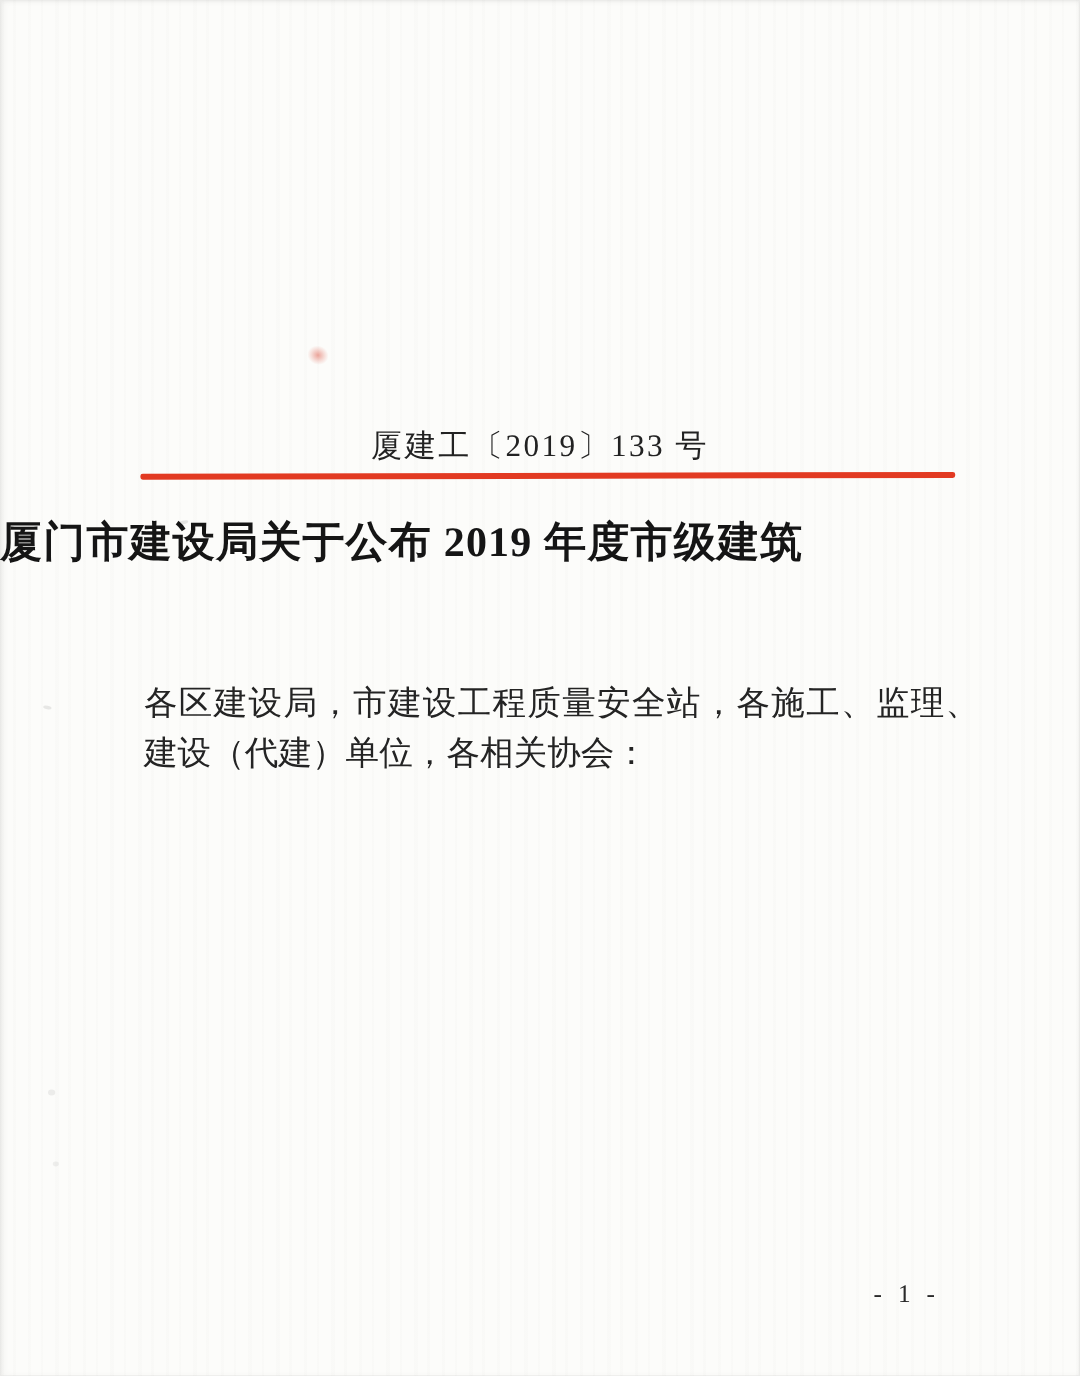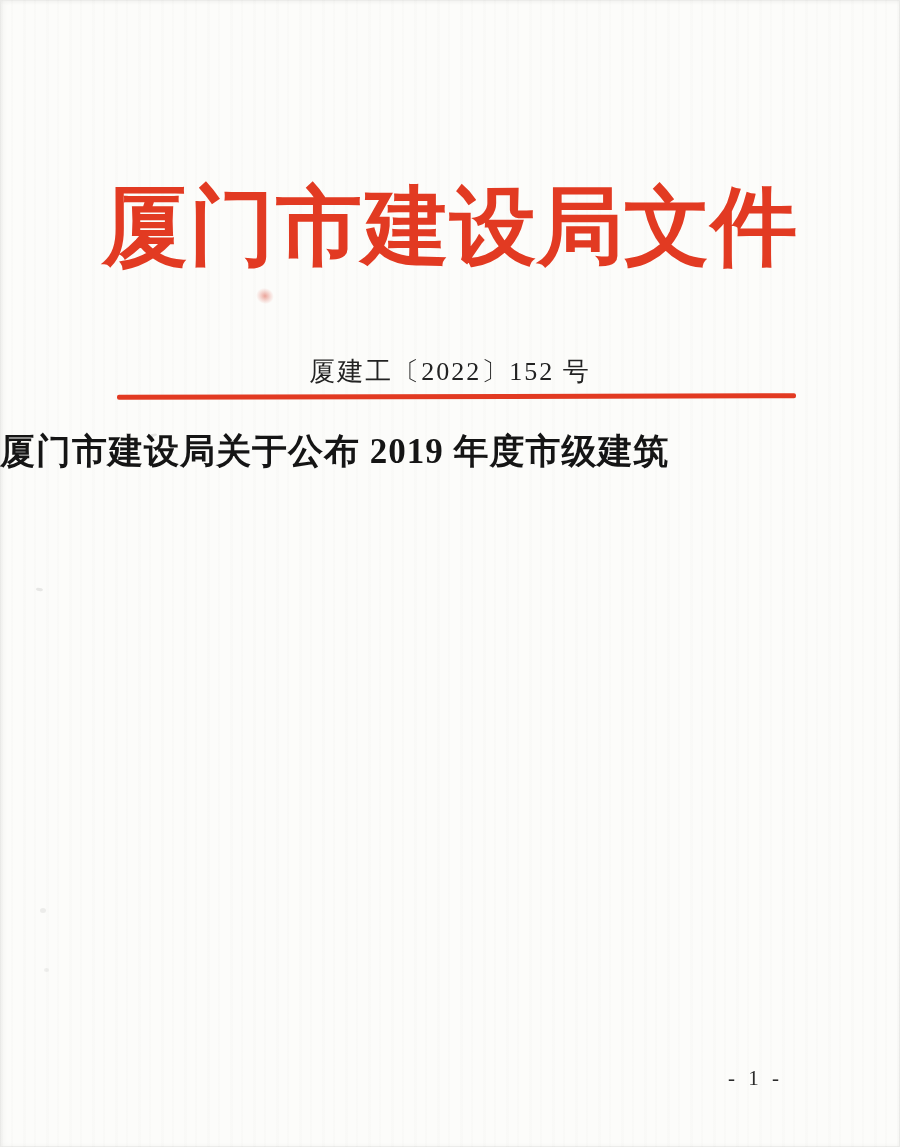--- a/index.html
+++ b/index.html
@@ -119,33 +119,33 @@
     color: #2a2a2a;
     white-space: nowrap;
   }
 </style>
 </head>
 <body>
 
 <div class="page">
   <div class="scan-streaks"></div>
 
-  <div class="banner-title" style="color:#e23a22;">厦门市建设局文件</div>
 
   <div class="red-smudge"></div>
   <div class="speck s1"></div>
   <div class="speck s2"></div>
   <div class="speck s3"></div>
   <div class="speck s4"></div>
 
-  <div class="doc-number">厦建工〔2022〕152 号</div>
+  <div class="doc-number">厦建工〔2019〕133 号</div>
 
   <div class="red-divider" style="background:#e23a22;"></div>
 
   <div class="notice-title">
     <div>厦门市建设局关于公布 2019 年度市级建筑</div>
   </div>
 
   <div class="body-text">
+    <p>各区建设局，市建设工程质量安全站，各施工、监理、建设（代建）单位，各相关协会：</p>
   </div>
 
   <div class="page-number">- 1 -</div>
 </div>
 
 </body></html>

